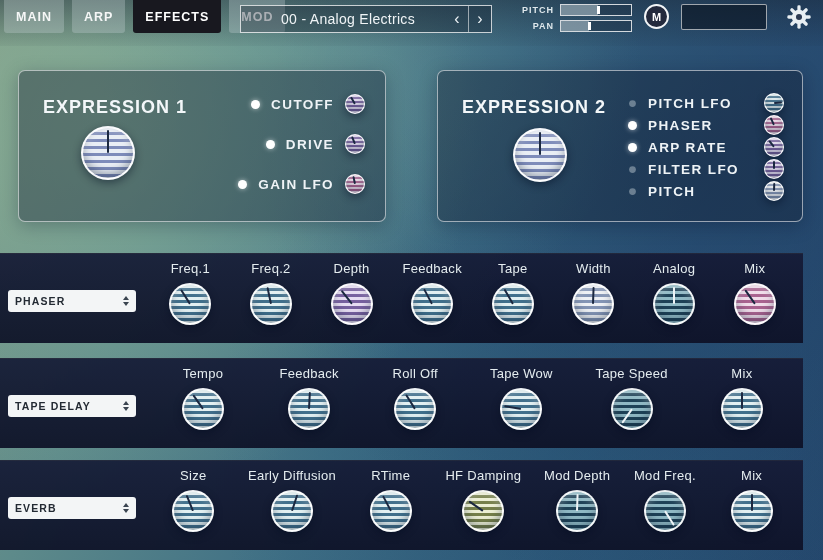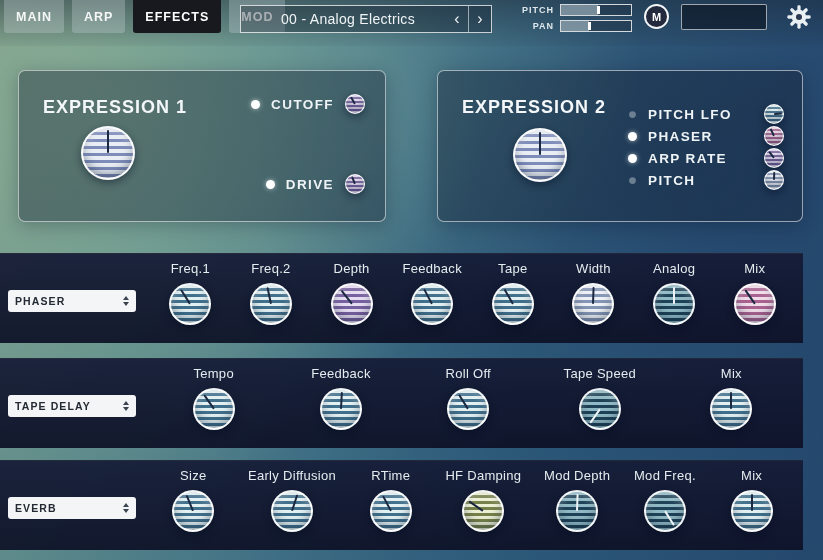--- a/index.html
+++ b/index.html
@@ -166,20 +166,27 @@
           <span class="needle" data-interactable="false" style="transform: rotate(-30deg);"></span>
         </span>
     </li>
     <li class="opt selected" data-interactable="true">
       <span class="opt-dot" data-interactable="false"></span>
       <span class="opt-label" data-interactable="false">DRIVE</span>
       <span class="knob knob-sm knob--purple" data-interactable="true">
           <span class="needle" data-interactable="false" style="transform: rotate(-22deg);"></span>
         </span>
     </li>
+    <li class="opt selected" data-interactable="true">
+      <span class="opt-dot" data-interactable="false"></span>
+      <span class="opt-label" data-interactable="false">GAIN LFO</span>
+      <span class="knob knob-sm knob--pink" data-interactable="true">
+          <span class="needle" data-interactable="false" style="transform: rotate(-12deg);"></span>
+        </span>
+    </li>
   </ul>
 </section>
 
 <section class="exp-panel" style="left:437px;top:70px;width:366px;height:152px;" data-interactable="false">
   <h2 class="exp-title" data-interactable="false">EXPRESSION 2</h2>
   <div class="exp-knob-pos" style="left:75px;top:57px;">
     <div class="knob knob-lg knob--exp" data-interactable="true">
         <span class="needle" data-interactable="false" style="transform: rotate(0deg);"></span>
       </div>
   </div>
@@ -196,20 +203,27 @@
       <span class="opt-label" data-interactable="false">PHASER</span>
       <span class="knob knob-sm knob--pink" data-interactable="true">
           <span class="needle" data-interactable="false" style="transform: rotate(-25deg);"></span>
         </span>
     </li>
     <li class="opt selected" data-interactable="true">
       <span class="opt-dot" data-interactable="false"></span>
       <span class="opt-label" data-interactable="false">ARP RATE</span>
       <span class="knob knob-sm knob--purple" data-interactable="true">
           <span class="needle" data-interactable="false" style="transform: rotate(-38deg);"></span>
+        </span>
+    </li>
+    <li class="opt" data-interactable="true">
+      <span class="opt-dot" data-interactable="false"></span>
+      <span class="opt-label" data-interactable="false">FILTER LFO</span>
+      <span class="knob knob-sm knob--purple" data-interactable="true">
+          <span class="needle" data-interactable="false" style="transform: rotate(0deg);"></span>
         </span>
     </li>
     <li class="opt" data-interactable="true">
       <span class="opt-dot" data-interactable="false"></span>
       <span class="opt-label" data-interactable="false">PITCH</span>
       <span class="knob knob-sm knob--light" data-interactable="true">
           <span class="needle" data-interactable="false" style="transform: rotate(2deg);"></span>
         </span>
     </li>
   </ul>
@@ -296,20 +310,26 @@
           <span class="needle" data-interactable="false" style="transform: rotate(3deg);"></span>
         </div>
     </div>
     <div class="fx-cell" data-interactable="false">
       <div class="fx-label" data-interactable="false">Roll Off</div>
       <div class="knob knob-md knob--teal" data-interactable="true">
           <span class="needle" data-interactable="false" style="transform: rotate(-32deg);"></span>
         </div>
     </div>
     <div class="fx-cell" data-interactable="false">
+      <div class="fx-label" data-interactable="false">Tape Wow</div>
+      <div class="knob knob-md knob--teal" data-interactable="true">
+          <span class="needle" data-interactable="false" style="transform: rotate(-80deg);"></span>
+        </div>
+    </div>
+    <div class="fx-cell" data-interactable="false">
       <div class="fx-label" data-interactable="false">Tape Speed</div>
       <div class="knob knob-md knob--dark" data-interactable="true">
           <span class="needle" data-interactable="false" style="transform: rotate(-145deg);"></span>
         </div>
     </div>
     <div class="fx-cell" data-interactable="false">
       <div class="fx-label" data-interactable="false">Mix</div>
       <div class="knob knob-md knob--teal" data-interactable="true">
           <span class="needle" data-interactable="false" style="transform: rotate(0deg);"></span>
         </div>

